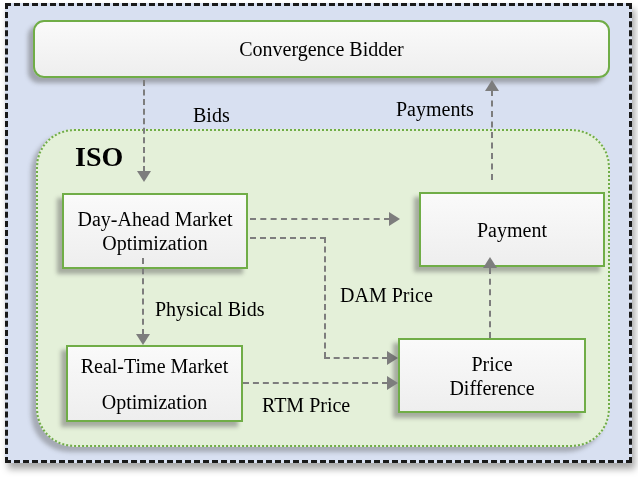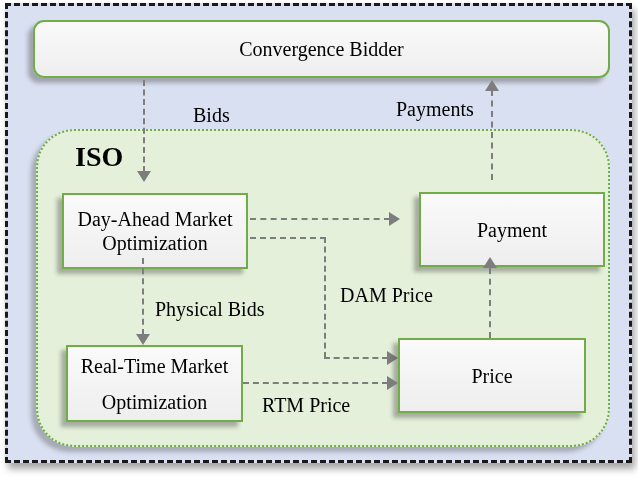--- a/index.html
+++ b/index.html
@@ -82,20 +82,21 @@
   <div class="arrow arrow-down" style="left:136px; top:334px;"></div>
   <div class="edge-label" style="left:155px; top:298px;">Physical Bids</div>
 
   <div class="node rtm">
     <div>Real-Time Market</div>
     <div>Optimization</div>
   </div>
 
   <div class="node pd">
     <div>Price</div>
+    <div>Difference</div>
   </div>
 
   <div class="hline" style="left:243px; top:382px; width:145px;"></div>
   <div class="arrow arrow-right" style="left:387px; top:376px;"></div>
   <div class="edge-label" style="left:262px; top:394px;font-family:Liberation Serif, serif;">RTM Price</div>
 
   <div class="vline" style="left:489px; top:268px; height:70px;"></div>
   <div class="arrow arrow-up" style="left:483px; top:257px;"></div>
 </div>
 

